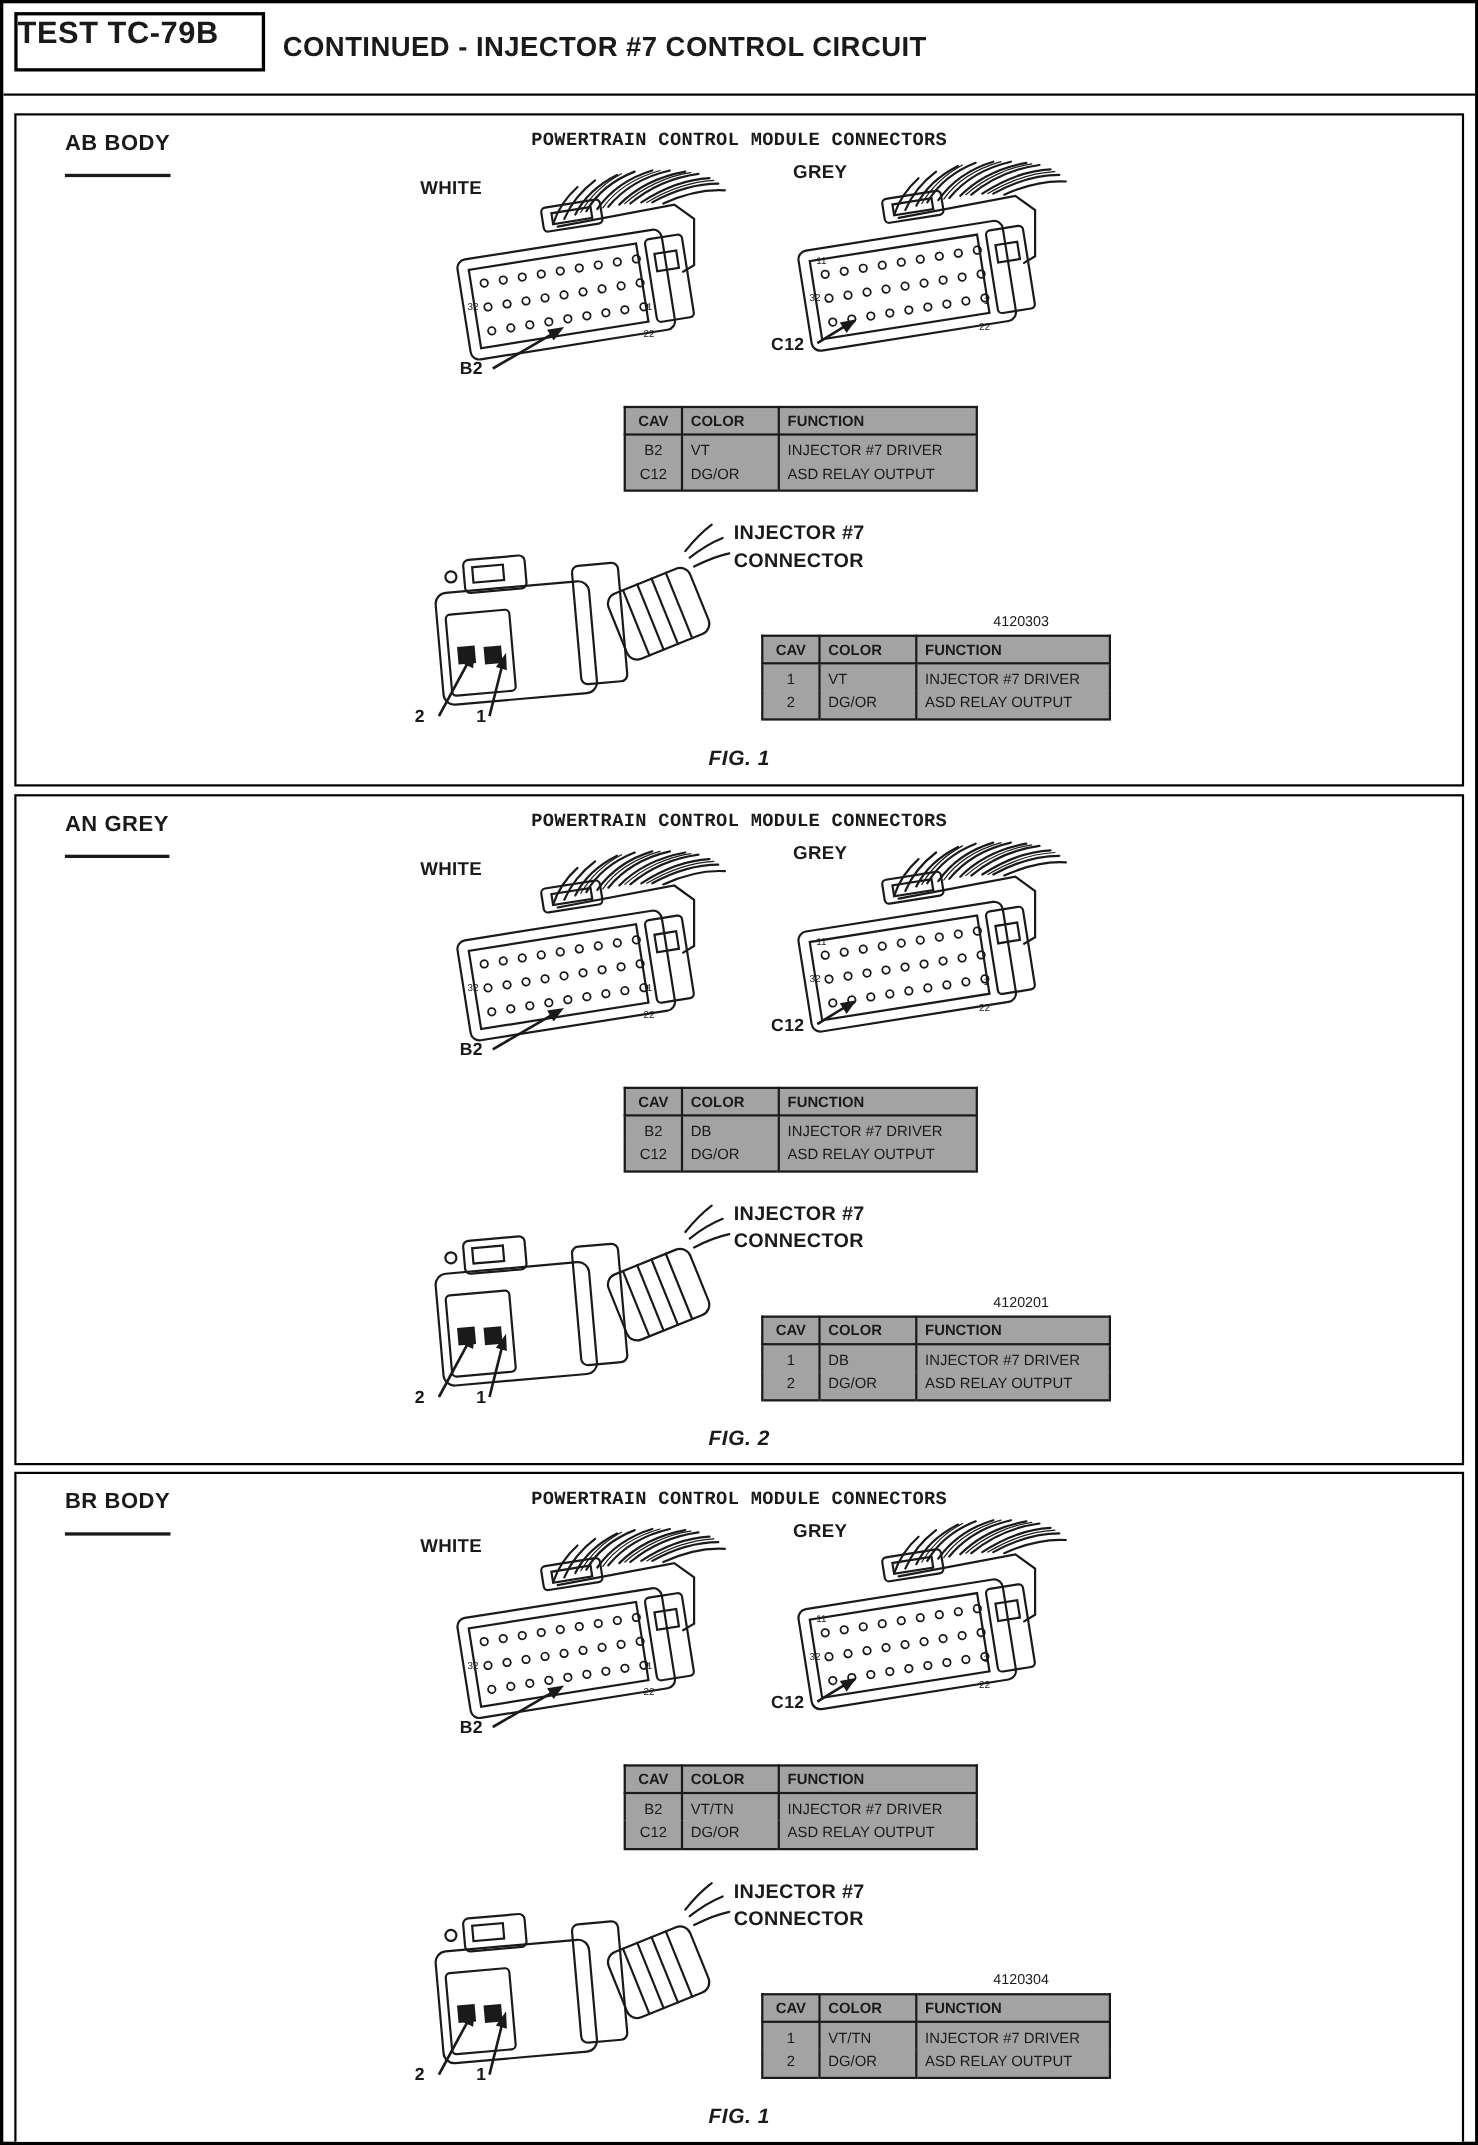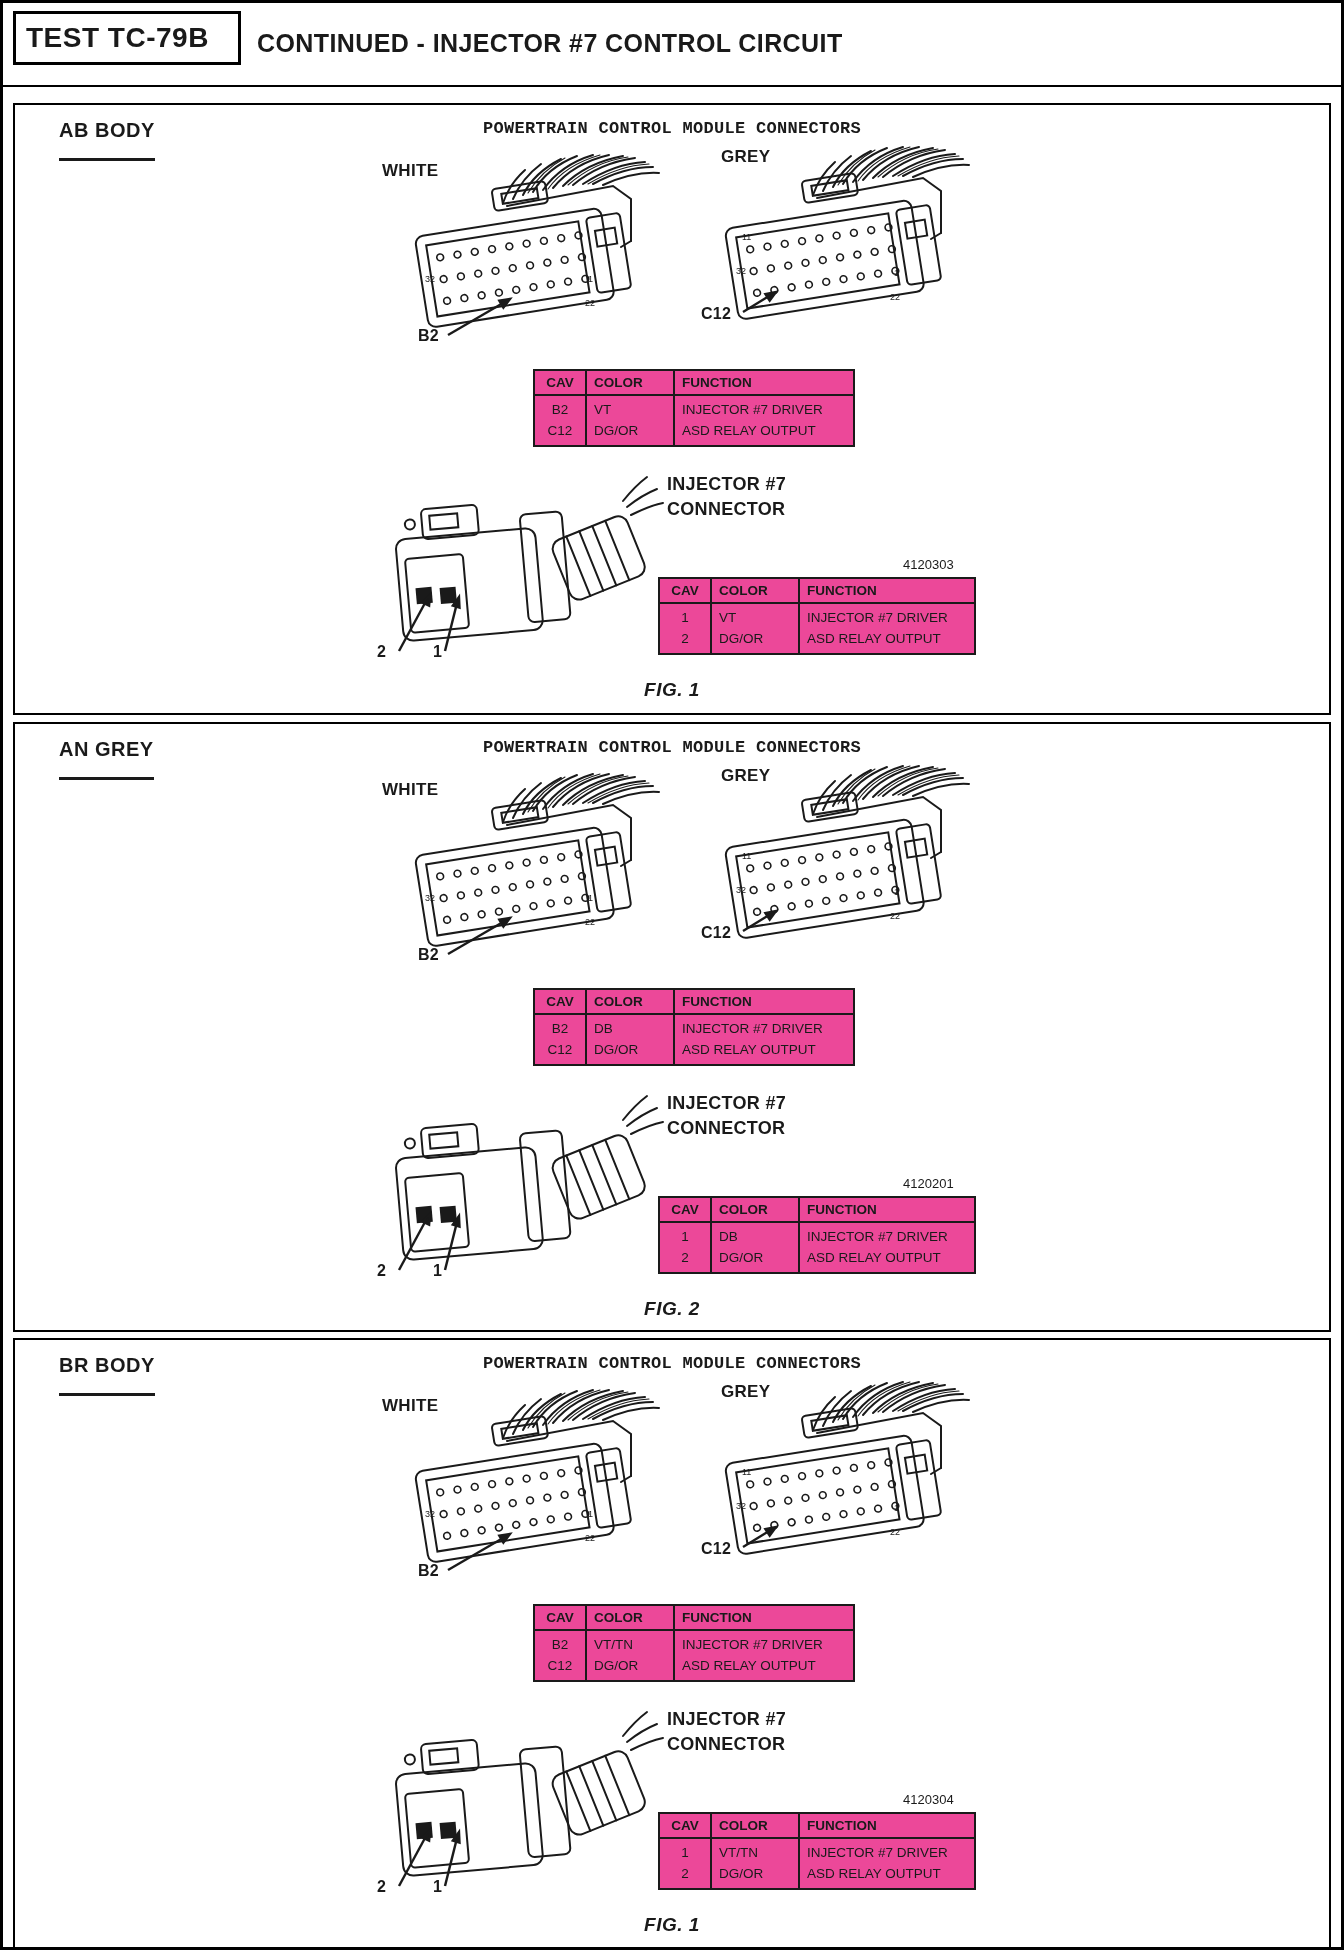--- a/index.html
+++ b/index.html
@@ -9,42 +9,42 @@
     font-family:"Liberation Sans","DejaVu Sans",sans-serif;
     color:var(--ink,#1a1a1a);
   }
   .page {
     position:relative; width:1344px; height:1950px; margin:0 auto;
     background:var(--paper,#fff); border:3px solid #000; overflow:hidden;
   }
   .header-band { position:absolute; left:0; top:0; width:100%; height:84px; border-bottom:2px solid #000; }
   .test-box {
     position:absolute; left:10px; top:8px; width:228px; height:54px;
-    border:3px solid #000; display:flex; align-items:center; padding-left:10px;
+    border:3px solid #000; display:flex; align-items:flex-start; padding-left:0;
     font-size:28px; font-weight:800; letter-spacing:.5px; background:#fff;
   }
   .page-title { position:absolute; left:254px; top:26px; font-size:25px; font-weight:800; letter-spacing:.4px; }
 
   .sec { position:absolute; left:10px; width:1318px; border:2px solid #000; background:#fff; }
   .body-label {
     position:absolute; left:44px; top:14px; font-size:20px; font-weight:800;
     letter-spacing:.5px; border-bottom:3px solid var(--ink); padding-bottom:16px;
   }
   .pcm-title { position:absolute; left:0; top:14px; width:100%; text-align:center; font-size:17px; font-weight:800; letter-spacing:.3px;font-family:Liberation Mono, monospace; }
 
   .pcm-illus { position:absolute; left:330px; top:36px; width:660px; height:218px; }
   .pcm-illus svg.art { position:absolute; left:0; top:0; width:660px; height:218px; }
   .inj-illus { position:absolute; left:360px; top:350px; width:290px; height:220px; }
   .inj-illus svg.art { position:absolute; left:0; top:0; width:290px; height:220px; }
   svg.art { color:var(--ink,#1a1a1a); }
 
   .lbl { position:absolute; font-weight:800; font-size:17px; letter-spacing:.3px; }
   .lbl.sm { font-size:16px; }
 
-  .dtable { position:absolute; border-collapse:collapse; border:2px solid var(--ink); background:#ec4899; table-layout:fixed; }
+  .dtable { position:absolute; border-collapse:collapse; border:2px solid var(--ink); background:#a3a3a3; table-layout:fixed;margin-left:34px; }
   .dtable th, .dtable td { font-size:13.5px; vertical-align:top; padding:3px 7px; }
   .dtable th { border:2px solid var(--ink); font-weight:800; text-align:left; padding:4px 7px; }
   .dtable td { border-left:2px solid var(--ink); border-right:2px solid var(--ink); font-weight:400; }
   .dtable tbody tr:first-child td { padding-top:6px; }
   .dtable tbody tr:last-child td { padding-bottom:7px; }
   th.c-cav, td.c-cav { width:52px; text-align:center; }
   th.c-col, td.c-col { width:88px; }
   .pcm-table { left:518px; top:264px; width:322px; }
   .inj-table { left:643px; top:472px; width:318px; }
 

